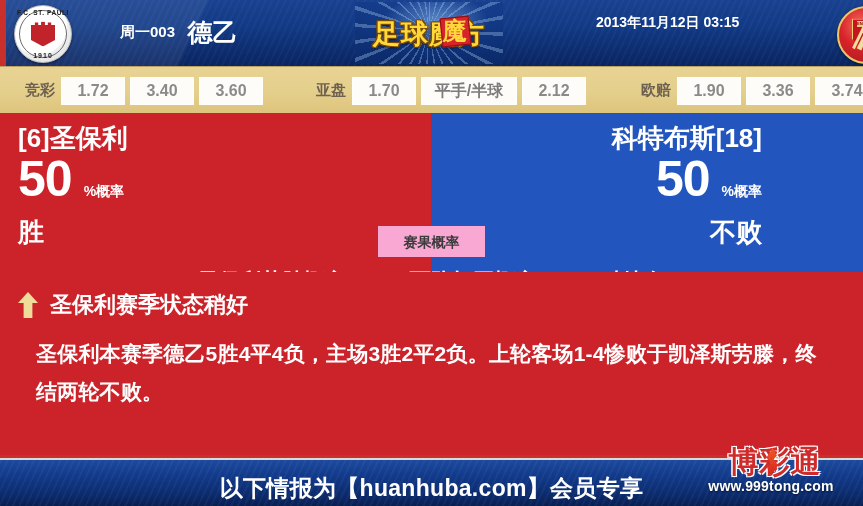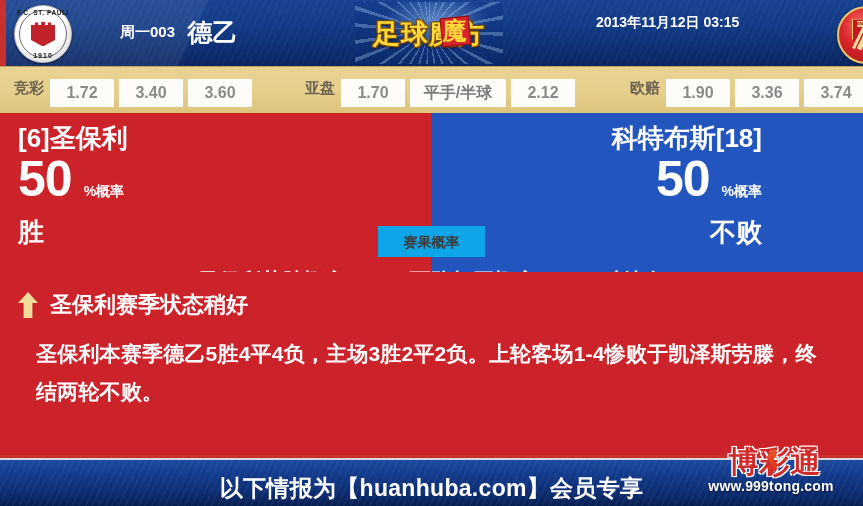--- a/index.html
+++ b/index.html
@@ -111,21 +111,21 @@
     width:18px;height:6px;background:#e9cd7c;font-size:4px;color:#8b1218;
     text-align:center;line-height:6px;font-weight:bold;overflow:hidden;
   }
 
   
   .odds{
     position:absolute;left:0;top:66px;width:863px;height:47px;
     background:linear-gradient(180deg,#e8d394 0%,#e5cf8c 52%,#ddc47c 100%);
     border-top:1px solid #b9a262;border-bottom:1px solid #c3ab69;
   }
-  .odds-group{position:absolute;top:12px;height:47px;display:flex;}
+  .odds-group{position:absolute;top:0;height:47px;display:flex;align-items:center;margin-left:11px;}
   .odds-g1{left:14px;}
   .odds-g2{left:305px;}
   .odds-g3{left:630px;}
   .odds-label{
     font-size:15px;font-weight:bold;color:#6d6150;margin-right:6px;white-space:nowrap;
   }
   .odds-cell{
     background:#fdfcf8;color:#8a8a8a;font-size:16px;font-weight:bold;
     height:28px;line-height:28px;text-align:center;margin-right:5px;min-width:50px;
     padding:0 7px;box-shadow:0 0 0 1px rgba(255,255,255,.6) inset;
@@ -142,21 +142,21 @@
   .side-block{position:absolute;top:8px;color:#fff;}
   .side-left{left:18px;text-align:left;}
   .side-right{right:16px;text-align:right;}
   .side-team{font-size:26px;font-weight:bold;line-height:34px;letter-spacing:0;}
   .side-pct-row{line-height:48px;white-space:nowrap;}
   .side-pct{font-size:50px;font-weight:bold;letter-spacing:-1px;}
   .side-unit{font-size:14px;font-weight:bold;margin-left:12px;}
   .side-res{font-size:26px;font-weight:bold;line-height:34px;}
 
   .prob-tag{
-    position:absolute;left:378px;top:113px;width:107px;height:31px;background:#0ea5e9;
+    position:absolute;left:378px;top:113px;width:107px;height:31px;background:#f9a8d4;
     color:#3b3b3b;font-size:14px;font-weight:bold;text-align:center;line-height:33px;
   }
   .prob-sent{
     position:absolute;left:196px;top:152px;width:470px;
     color:#ffffff;font-size:21px;font-weight:bold;line-height:32px;text-align:center;
     letter-spacing:.2px;
   }
 
   
   .analysis{

